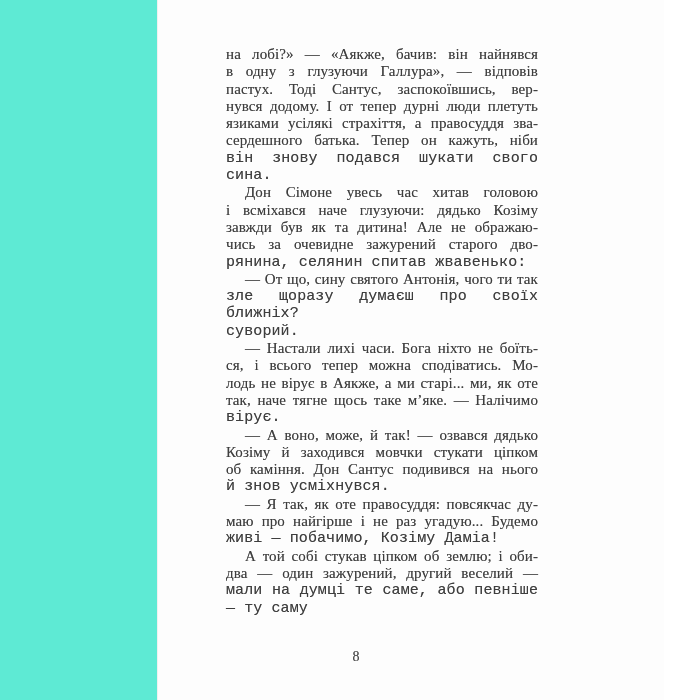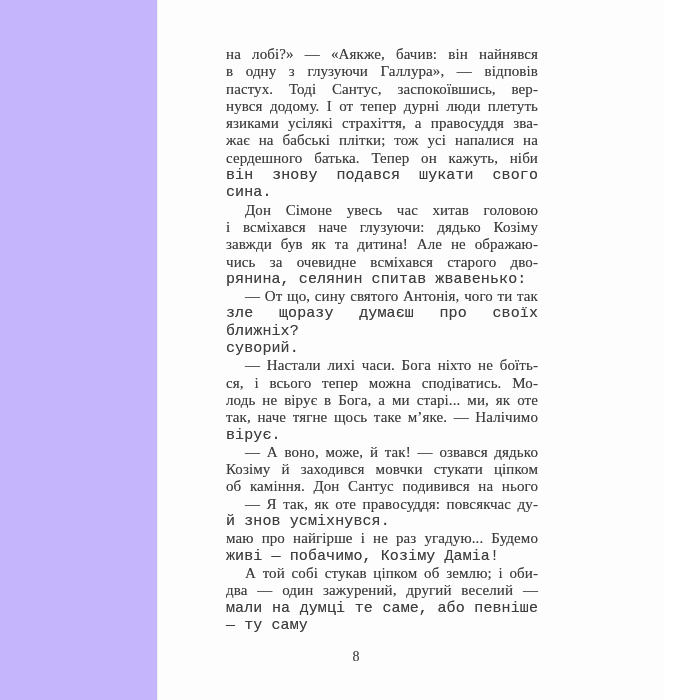--- a/index.html
+++ b/index.html
@@ -4,21 +4,21 @@
 <style>
   html, body {
     margin: 0;
     padding: 0;
     background: #ffffff;
   }
   #root {
     position: relative;
     width: 664px;
     height: 700px;
-    background: #c4b5fd;
+    background: #5eead4;
     overflow: hidden;
     font-family: "Liberation Serif", serif;
   }
   
   .page-surface {
     position: absolute;
     left: 157px;
     top: 0;
     width: 543px;
     height: 700px;
@@ -63,41 +63,40 @@
 <body>
 
 <div id="root">
   <div class="page-surface"></div>
   <div class="text-block">
       <div class="line">на лобі?» — «Аякже, бачив: він найнявся</div>
       <div class="line">в одну з глузуючи Галлура», — відповів</div>
       <div class="line">пастух. Тоді Сантус, заспокоївшись, вер-</div>
       <div class="line">нувся додому. І от тепер дурні люди плетуть</div>
       <div class="line">язиками усілякі страхіття, а правосуддя зва-</div>
-      <div class="line">жає на бабські плітки; тож усі напалися на</div>
       <div class="line">сердешного батька. Тепер он кажуть, ніби</div>
       <div class="line end">він знову подався шукати свого сина.</div>
       <div class="line indent">Дон Сімоне увесь час хитав головою</div>
       <div class="line">і всміхався наче глузуючи: дядько Козіму</div>
       <div class="line">завжди був як та дитина! Але не ображаю-</div>
-      <div class="line">чись за очевидне всміхався старого дво-</div>
+      <div class="line">чись за очевидне зажурений старого дво-</div>
       <div class="line end">рянина, селянин спитав жвавенько:</div>
       <div class="line indent">— От що, сину святого Антонія, чого ти так</div>
       <div class="line end">зле щоразу думаєш про своїх ближніх?</div>
       <div class="line end">суворий.</div>
       <div class="line indent">— Настали лихі часи. Бога ніхто не боїть-</div>
       <div class="line">ся, і всього тепер можна сподіватись. Мо-</div>
-      <div class="line">лодь не вірує в Бога, а ми старі... ми, як оте</div>
+      <div class="line">лодь не вірує в Аякже, а ми старі... ми, як оте</div>
       <div class="line">так, наче тягне щось таке м’яке. — Налічимо</div>
       <div class="line end">вірує.</div>
       <div class="line indent">— А воно, може, й так! — озвався дядько</div>
       <div class="line">Козіму й заходився мовчки стукати ціпком</div>
       <div class="line">об каміння. Дон Сантус подивився на нього</div>
+      <div class="line end">й знов усміхнувся.</div>
       <div class="line indent">— Я так, як оте правосуддя: повсякчас ду-</div>
-      <div class="line end">й знов усміхнувся.</div>
       <div class="line">маю про найгірше і не раз угадую... Будемо</div>
       <div class="line end">живі — побачимо, Козіму Даміа!</div>
       <div class="line indent">А той собі стукав ціпком об землю; і оби-</div>
       <div class="line">два — один зажурений, другий веселий —</div>
       <div class="line end">мали на думці те саме, або певніше — ту саму</div>
     </div>
   <div class="page-number">8</div>
 </div>
 
 </body></html>

